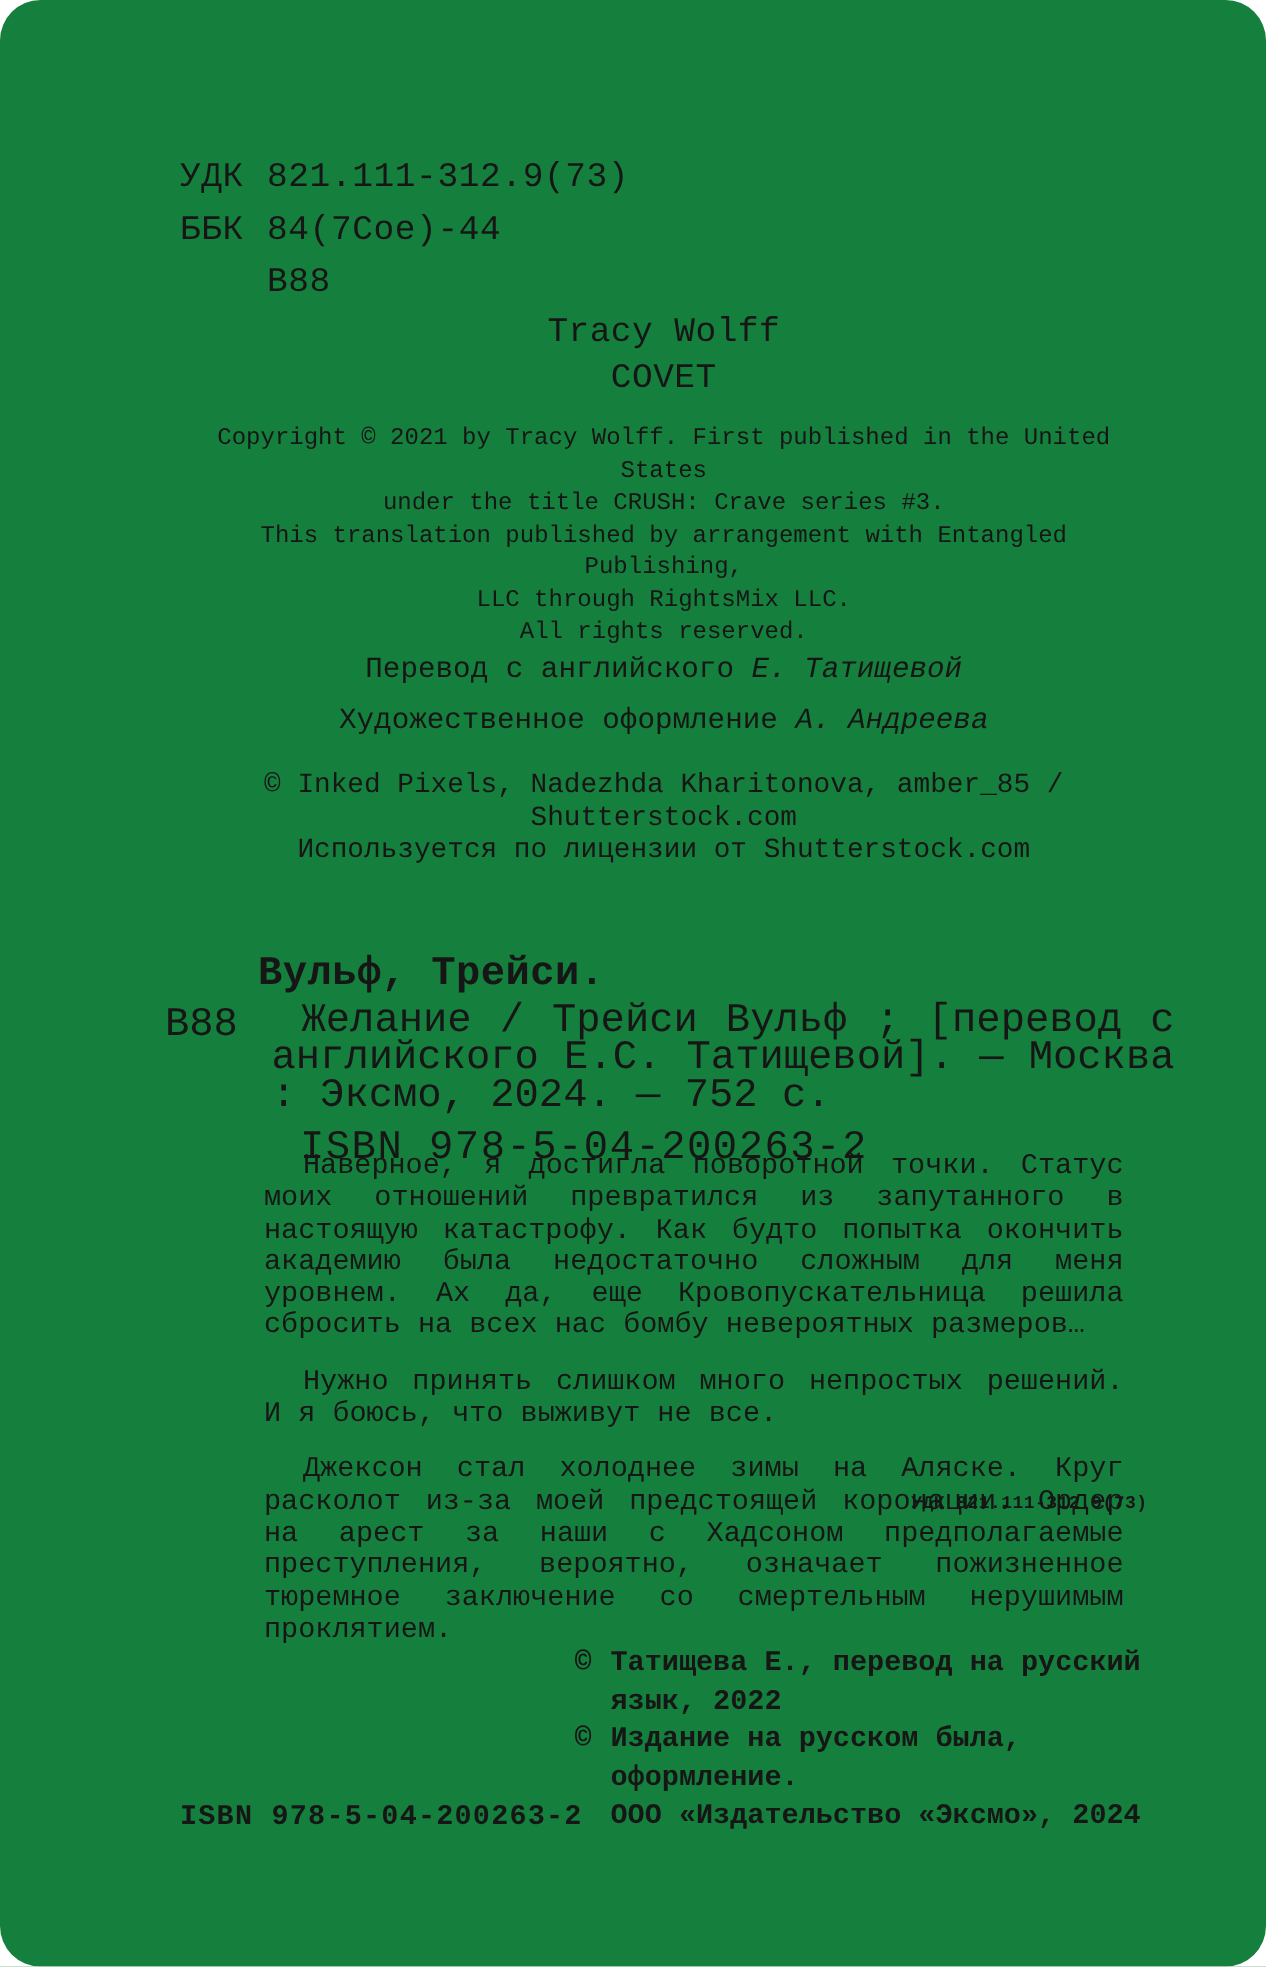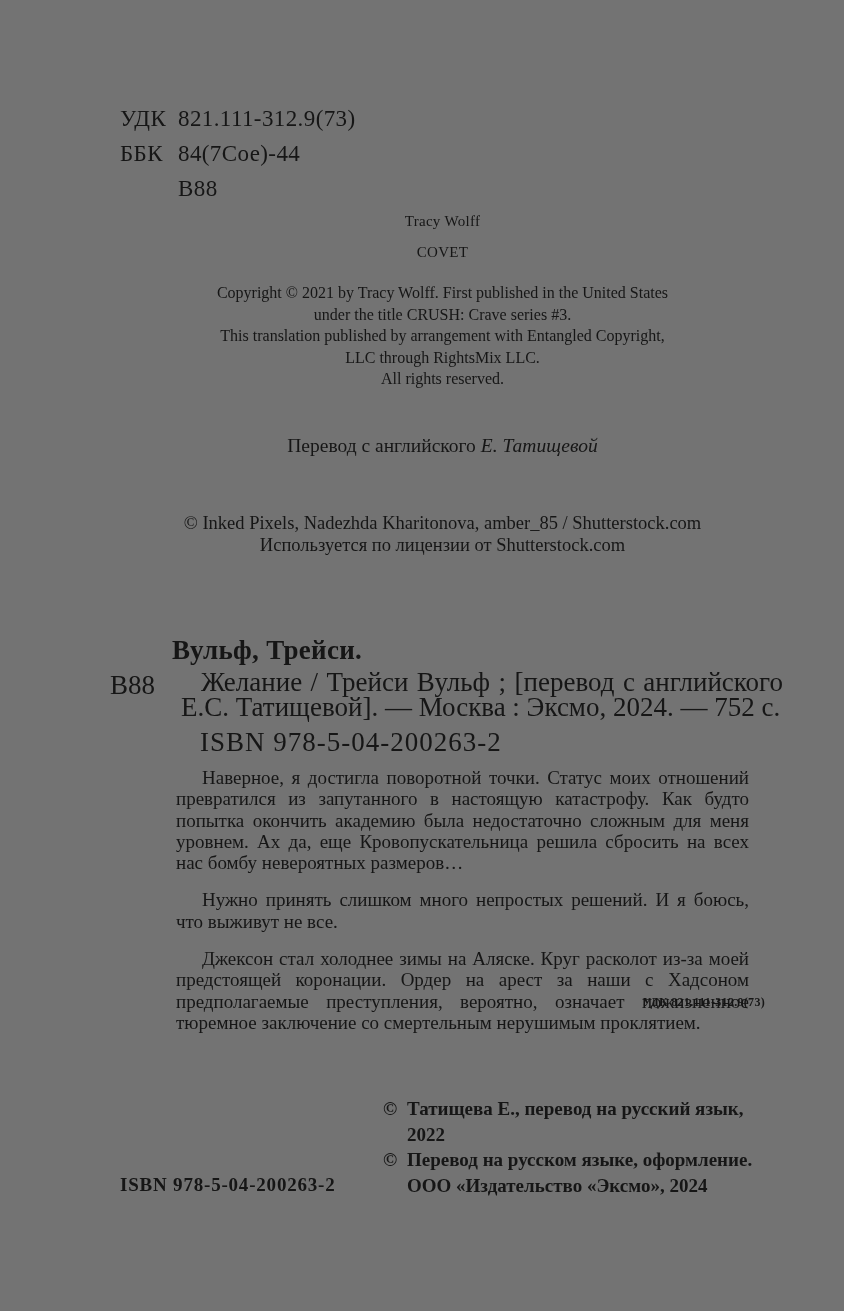--- a/index.html
+++ b/index.html
@@ -1,31 +1,32 @@
 <!DOCTYPE html>
 <html><head>
 <meta charset="utf-8">
 <style>
   html,body{margin:0;padding:0;background:#ffffff;}
   .page{
     position:relative;
     width:844px;height:1311px;
-    background:#737373;
+    background:#15803d;
     color:#161616;
-    font-family:Liberation Serif, serif;
+    font-family:Liberation Mono, monospace;
     overflow:hidden;
+    border-radius:27px;
   }
   
   .class-top{position:absolute;top:101px;left:120px;font-size:23px;line-height:35px;letter-spacing:0.4px;}
   .class-top .row{display:flex;}
   .class-top .lbl{width:58px;}
   .class-top .sign{margin-left:58px;}
   
   .center-col{position:absolute;left:120px;width:645px;text-align:center;}
-  .title-block{top:206px;font-size:15px;line-height:31px;letter-spacing:0.3px;}
+  .title-block{top:206px;font-size:23px;line-height:31px;letter-spacing:0.3px;}
   .copyright-block{top:282px;font-size:16px;line-height:21.5px;}
   .translator-line{top:435px;font-size:19.5px;}
   .designer-line{top:469px;font-size:19.5px;}
   .collage-block{top:513px;font-size:18.5px;line-height:21.5px;}
   .ital{font-style:italic;}
   
   .bib{position:absolute;top:635px;left:110px;width:655px;font-size:27px;}
   .bib-heading{font-weight:bold;margin-left:62px;letter-spacing:0.3px;}
   .bib-entry{position:relative;margin-top:4px;}
   .bib-sign{position:absolute;left:0;top:0;}
@@ -62,28 +63,32 @@
   </div>
 
   <div class="center-col title-block">
     <div>Tracy Wolff</div>
     <div>COVET</div>
   </div>
 
   <div class="center-col copyright-block">
     <div>Copyright © 2021 by Tracy Wolff. First published in the United States</div>
     <div>under the title CRUSH: Crave series #3.</div>
-    <div>This translation published by arrangement with Entangled Copyright,</div>
+    <div>This translation published by arrangement with Entangled Publishing,</div>
     <div>LLC through RightsMix LLC.</div>
     <div>All rights reserved.</div>
   </div>
 
   <div class="center-col translator-line">
     <span>Перевод с английского</span>
     <span class="ital">Е. Татищевой</span>
+  </div>
+  <div class="center-col designer-line">
+    <span>Художественное оформление</span>
+    <span class="ital">А. Андреева</span>
   </div>
 
   <div class="center-col collage-block">
     <div>© Inked Pixels, Nadezhda Kharitonova, amber_85 / Shutterstock.com</div>
     <div>Используется по лицензии от Shutterstock.com</div>
   </div>
 
   <div class="bib">
     <div class="bib-heading">Вульф, Трейси.</div>
     <div class="bib-entry">
@@ -105,21 +110,21 @@
 
   <div class="imprint">
     <div class="imprint-isbn">ISBN 978-5-04-200263-2</div>
     <div class="imprint-credits">
       <div class="credit-row">
         <span class="credit-mark">©</span>
         <span class="credit-text">Татищева Е., перевод на русский язык, 2022</span>
       </div>
       <div class="credit-row">
         <span class="credit-mark">©</span>
-        <span class="credit-text">Перевод на русском языке, оформление.</span>
+        <span class="credit-text">Издание на русском была, оформление.</span>
       </div>
       <div class="credit-row">
         <span class="credit-mark"></span>
         <span class="credit-text">ООО «Издательство «Эксмо», 2024</span>
       </div>
     </div>
   </div>
 
 </div>
 

